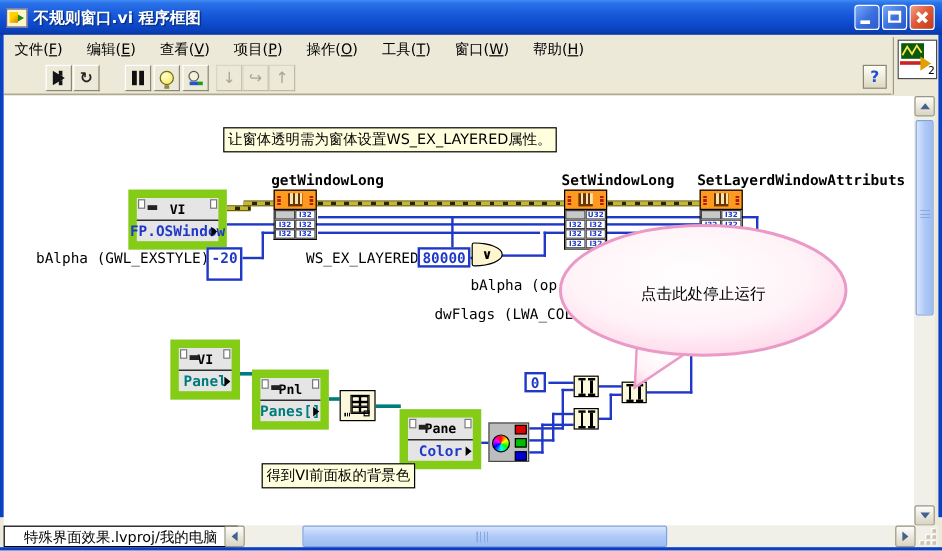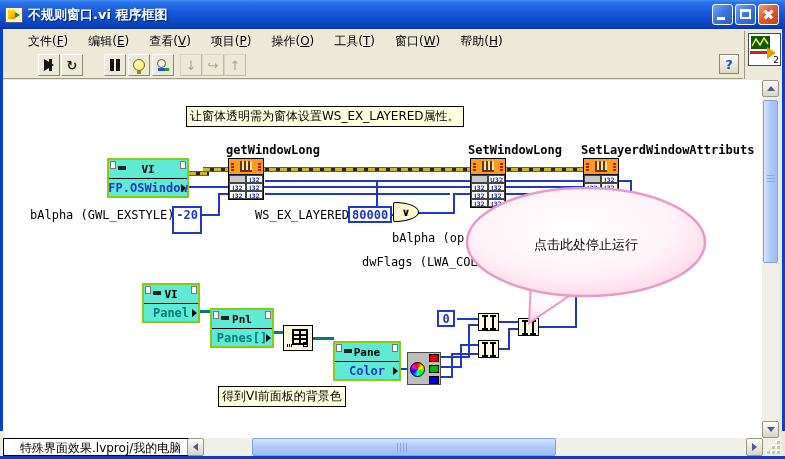--- a/index.html
+++ b/index.html
@@ -20,21 +20,21 @@
   .app-icon::after{content:"";position:absolute;right:2px;top:4px;width:0;height:0;border-left:5px solid #1a8a1a;border-top:3px solid transparent;border-bottom:3px solid transparent;}
   .tb-btns{position:absolute;right:6px;top:4px;display:flex;gap:2px;}
   .tbtn{width:21px;height:21px;border:1px solid #fff;border-radius:3px;box-sizing:border-box;position:relative;
     background:linear-gradient(135deg,#7AA8F5 0%,#3C72E0 50%,#2B5BC8 100%);}
   .tbtn.close{background:linear-gradient(135deg,#F0A088 0%,#E25A38 45%,#C13C1A 100%);}
   .tbtn .minbar{position:absolute;left:4px;bottom:4px;width:8px;height:3px;background:#fff;}
   .tbtn .maxbox{position:absolute;left:4px;top:4px;width:11px;height:10px;border:2px solid #fff;border-top-width:3px;box-sizing:border-box;}
   .tbtn .x1,.tbtn .x2{position:absolute;left:4px;top:8px;width:11px;height:2.5px;background:#fff;}
   .tbtn .x1{transform:rotate(45deg);} .tbtn .x2{transform:rotate(-45deg);}
   
-  .menubar{position:absolute;left:3px;top:30px;width:740px;height:22px;display:flex;align-items:center;gap:2px;padding-left:16px;font-size:12px;color:#000;}
+  .menubar{position:absolute;left:3px;top:30px;width:740px;height:22px;display:flex;align-items:center;gap:2px;padding-left:0;font-size:12px;color:#000;}
   .menu-item{padding:2px 9px;cursor:default;}
   
   .toolbar{position:absolute;left:3px;top:52px;width:740px;height:27px;border-bottom:1px solid #9e9a84;box-sizing:border-box;}
   .tool{position:absolute;top:2px;width:22px;height:22px;background:#ECE9D8;border:1px solid;border-color:#fff #8a8775 #8a8775 #fff;
     display:flex;align-items:center;justify-content:center;box-sizing:border-box;font-size:13px;color:#222;}
   .tool.disabled{color:#a8a593;border-color:#d8d5c4 #bdbaa8 #bdbaa8 #d8d5c4;}
   .run-tri{width:0;height:0;border-left:10px solid #151515;border-top:6px solid transparent;border-bottom:6px solid transparent;position:relative;}
   .run-dash{position:absolute;left:-5px;top:-2px;width:3px;height:4px;background:#151515;box-shadow:0 -4px 0 #151515,0 4px 0 #151515;}
   .pausebars{display:flex;gap:2px;}
   .pausebars i{display:block;width:4px;height:12px;background:#101010;}
@@ -63,21 +63,21 @@
   
   .dll{position:absolute;z-index:2;}
   .dll-label{position:absolute;top:-15px;left:-2px;font-family:"DejaVu Sans Mono","Liberation Mono",monospace;font-size:12px;font-weight:bold;white-space:nowrap;}
   .dll-head{width:36px;height:17px;background:#FF9A21;border:1px solid #000;box-sizing:border-box;display:flex;align-items:center;justify-content:space-between;padding:0 2px;}
   .dll-mark{width:3px;height:8px;background:repeating-linear-gradient(#b02000 0 2px,#ff9a21 2px 3px);}
   .dll-lib{width:12px;height:9px;background:repeating-linear-gradient(90deg,#6b3400 0 2px,#f4e2b0 2px 4px);border-bottom:2px solid #6b3400;}
   .dll-grid{width:36px;border:1px solid #000;border-top:none;box-sizing:border-box;display:grid;grid-template-columns:17px 17px;}
   .cell{height:8px;border:0.5px solid #444;box-sizing:border-box;font-size:6px;line-height:7px;text-align:center;color:#2038C8;background:#fff;font-weight:bold;overflow:hidden;}
   .cell.gray{background:#C8C8C8;}
   
-  .prop{position:absolute;z-index:2;background:#5eead4;border:2px solid #84cc16;box-sizing:border-box;}
+  .prop{position:absolute;z-index:2;background:#e5e5e5;border:7px solid #84cc16;box-sizing:border-box;}
   .prop-head{height:18px;border-bottom:1px solid #000;display:flex;align-items:center;justify-content:center;font-family:"DejaVu Sans Mono","Liberation Mono",monospace;font-size:11px;font-weight:bold;position:relative;}
   .prop-head .pg{position:absolute;top:1px;width:6px;height:8px;background:#fff;border:1px solid #777;box-sizing:border-box;}
   .prop-head .pg.tl{left:1px;} .prop-head .pg.tr{right:1px;}
   .prop-head .plugsym{position:absolute;left:9px;top:6px;width:8px;height:4px;background:#222;}
   .prop-body{height:17px;display:flex;align-items:center;justify-content:center;font-family:"DejaVu Sans Mono","Liberation Mono",monospace;font-size:12px;font-weight:bold;position:relative;}
   .prop-body.blue{color:#2038C8;} .prop-body.teal{color:#007C7C;}
   .prop-body .out-tri{position:absolute;right:1px;top:5px;width:0;height:0;border-left:5px solid #000;border-top:4px solid transparent;border-bottom:4px solid transparent;}
   
   .or-gate{position:absolute;width:26px;height:20px;background:#FDF6CF;border:1px solid #000;border-radius:2px 90% 90% 2px / 2px 50% 50% 2px;display:flex;align-items:center;justify-content:center;font-size:11px;font-weight:bold;color:#000;z-index:2;box-sizing:border-box;}
   .idx-node{position:absolute;width:30px;height:26px;background:#FBF8DC;border:1px solid #000;box-sizing:border-box;z-index:2;}

